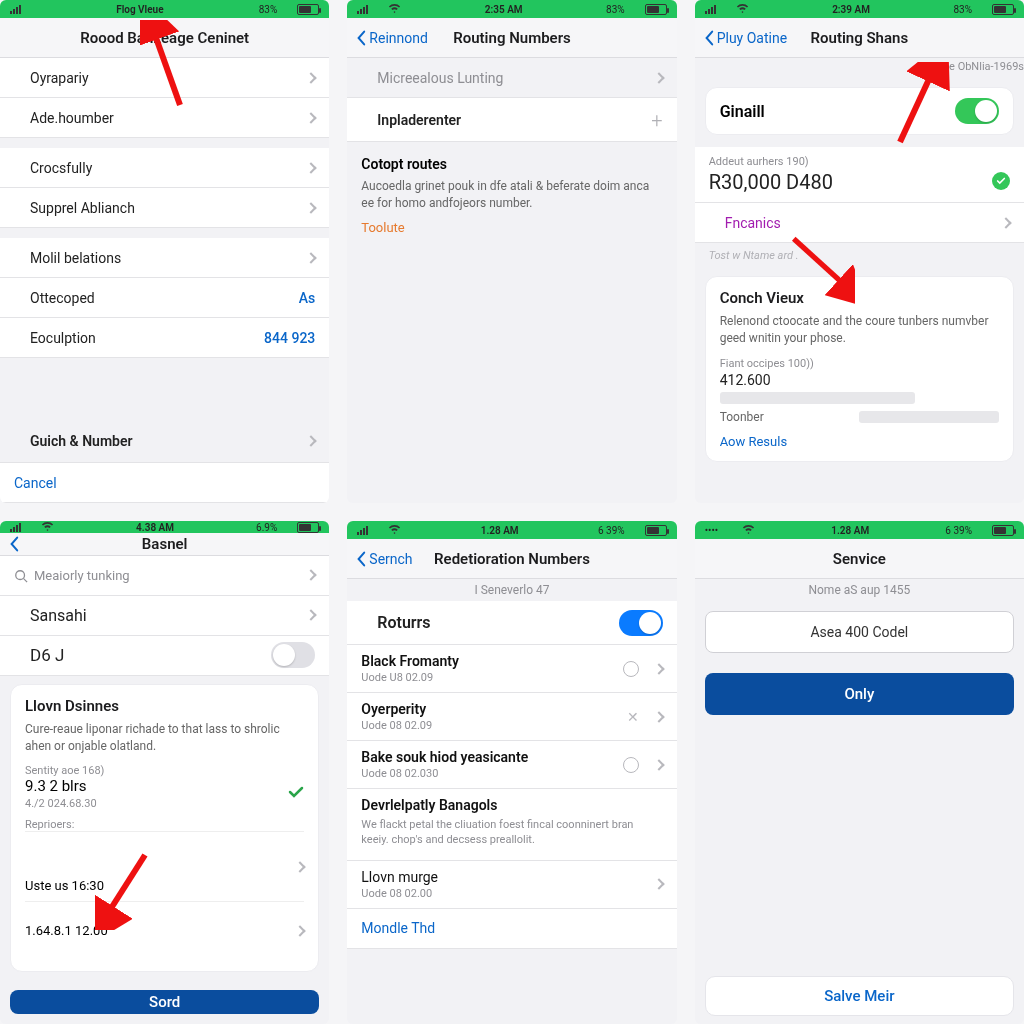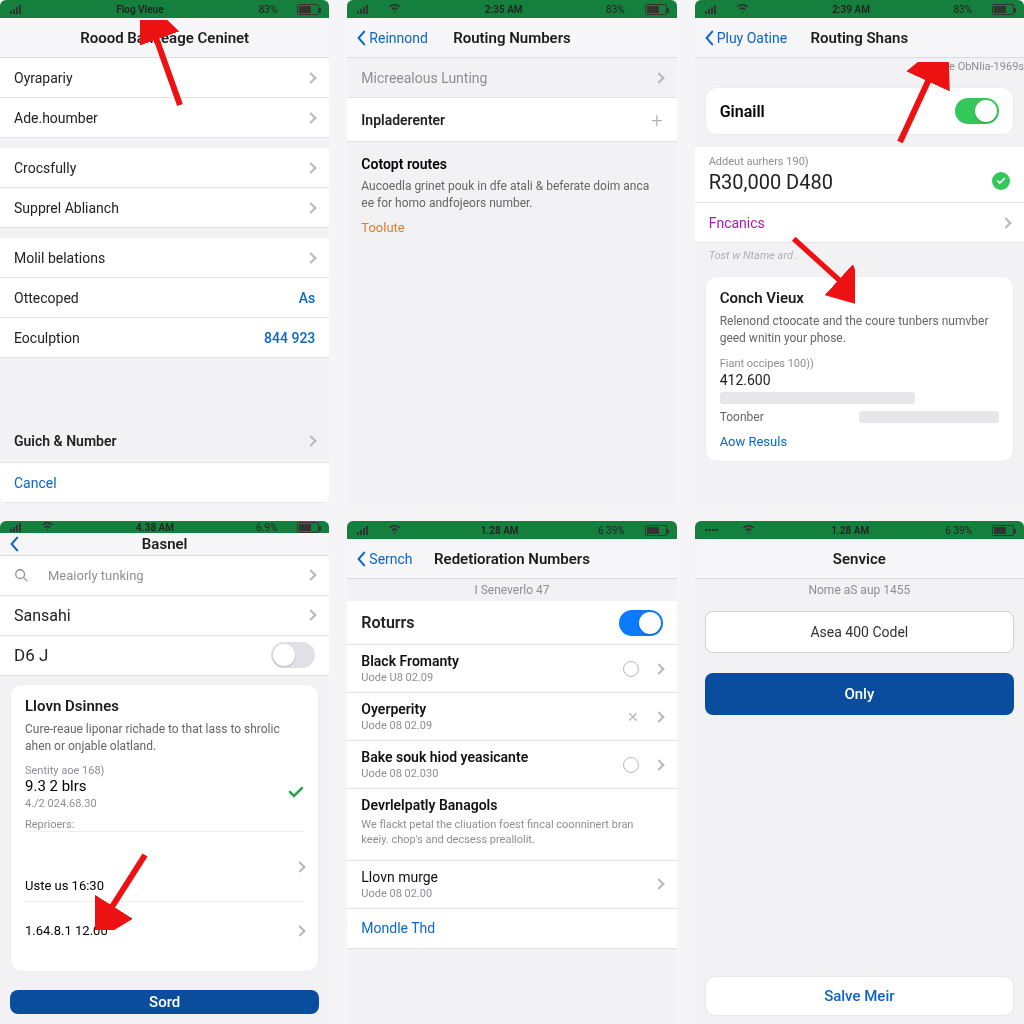--- a/index.html
+++ b/index.html
@@ -23,21 +23,21 @@
     flex-direction: column;
   }
   .status-bar {
     height: 18px;
     display: flex;
     align-items: center;
     justify-content: space-between;
     padding: 0 10px;
     font-size: 10px;
     color: #222;
-    background: #15803d;
+    background: #22c55e;
   }
   .status-left, .status-right { display:flex; align-items:center; gap:20px; }
   .status-center { font-weight: 600; }
   .nav-bar {
     background: #f6f6f8;
     border-bottom: 1px solid #dcdce0;
     height: 40px;
     display: flex;
     align-items: center;
     position: relative;
@@ -66,21 +66,21 @@
     border-bottom: 1px solid #e3e3e6;
     min-height: 40px;
     display: flex;
     align-items: center;
     padding: 0 14px;
     font-size: 14px;
     color: #222;
     position: relative;
   }
   .row.tall { min-height: 44px; }
-  .row .label { flex: 1; }
+  .row .label { flex: 1; margin-left: 16px; }
   .row.gray-bg { background: #f2f2f5; }
   .row .value { color: #0a66c9; font-weight: 500; }
   .chevron {
     width: 8px; height: 8px;
     border-right: 2px solid #b8b8bd;
     border-top: 2px solid #b8b8bd;
     transform: rotate(45deg);
     margin-left: 8px;
   }
   .plus { color: #b0b0b5; font-size: 20px; font-weight: 300; }
@@ -182,21 +182,21 @@
     width:22px; height:11px; border:1px solid #333; border-radius:2px; position:relative;
   }
   .battery::after{ content:""; position:absolute; right:-3px; top:3px; width:2px; height:5px; background:#333; border-radius:1px;}
   .battery .fill{ position:absolute; left:1px; top:1px; bottom:1px; width:60%; background:#333; border-radius:1px;}
   .signal { display:flex; gap:1px; align-items:flex-end; height:10px;}
   .signal span{ width:2px; background:#333;}
   .signal span:nth-child(1){height:3px;} .signal span:nth-child(2){height:5px;}
   .signal span:nth-child(3){height:7px;} .signal span:nth-child(4){height:9px;}
   .wifi-icon svg{ width:13px; height:10px;}
   .search-field{
-    display:flex; align-items:flex-start; gap:20px; color:#8e8e93; font-size:13px;
+    display:flex; align-items:flex-end; gap:6px; color:#8e8e93; font-size:13px;
   }
   .search-field svg{width:14px;height:14px;}
   .nav-breadcrumb{ font-size:11px; color:#8e8e93; text-align:right; padding:2px 0 6px;}
 </style>
 </head>
 <body>
 
 <div class="screen">
   <div class="status-bar">
     <div class="status-left">

